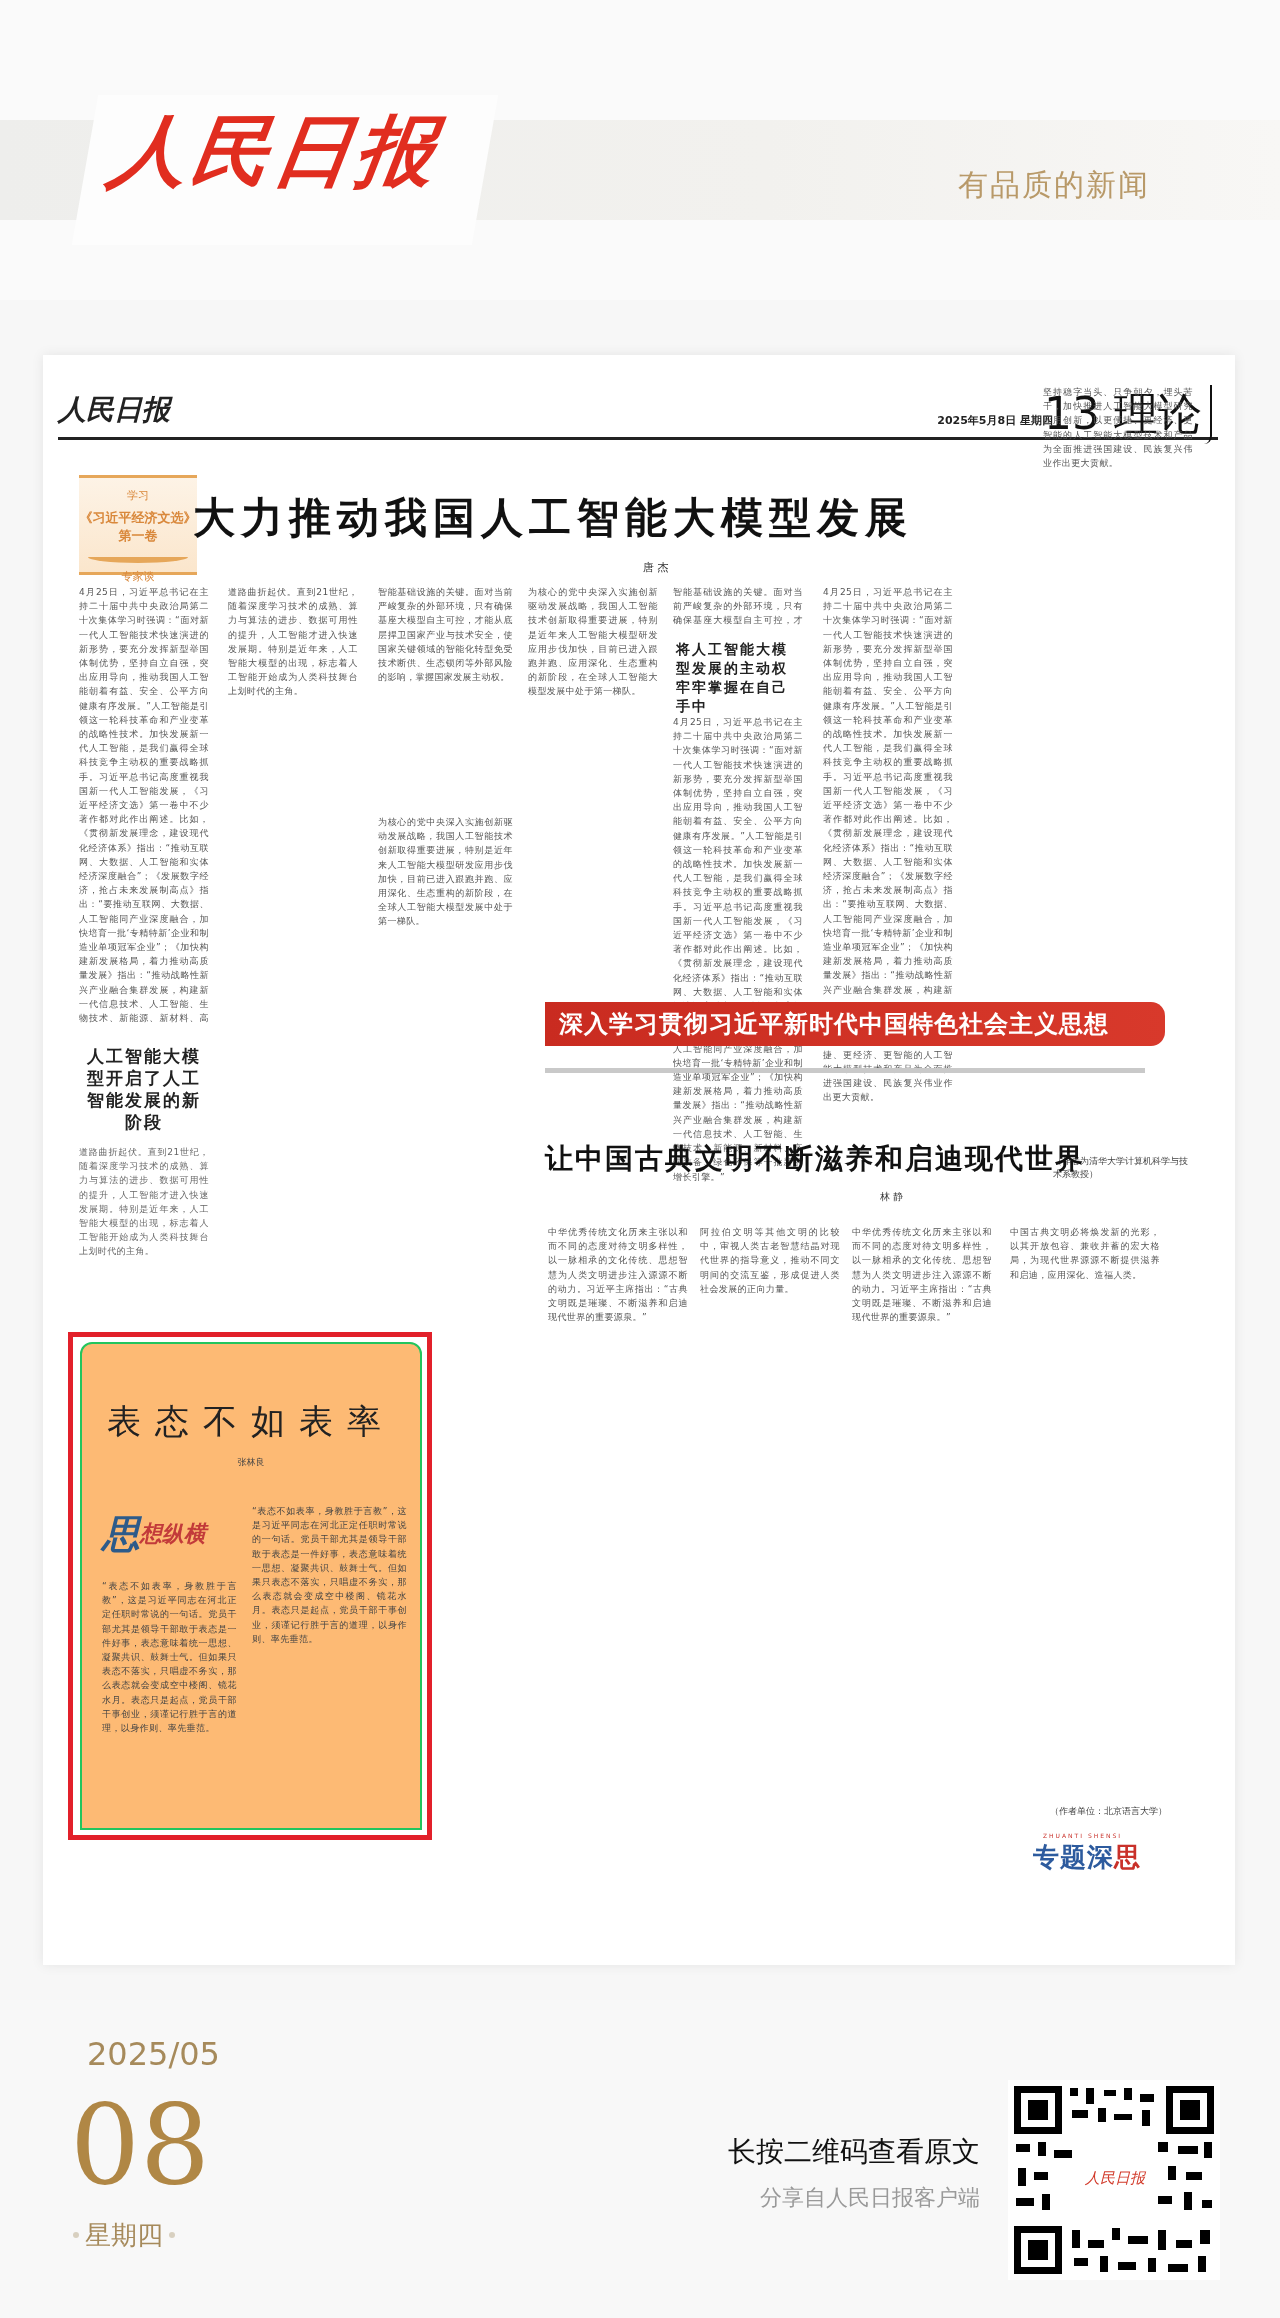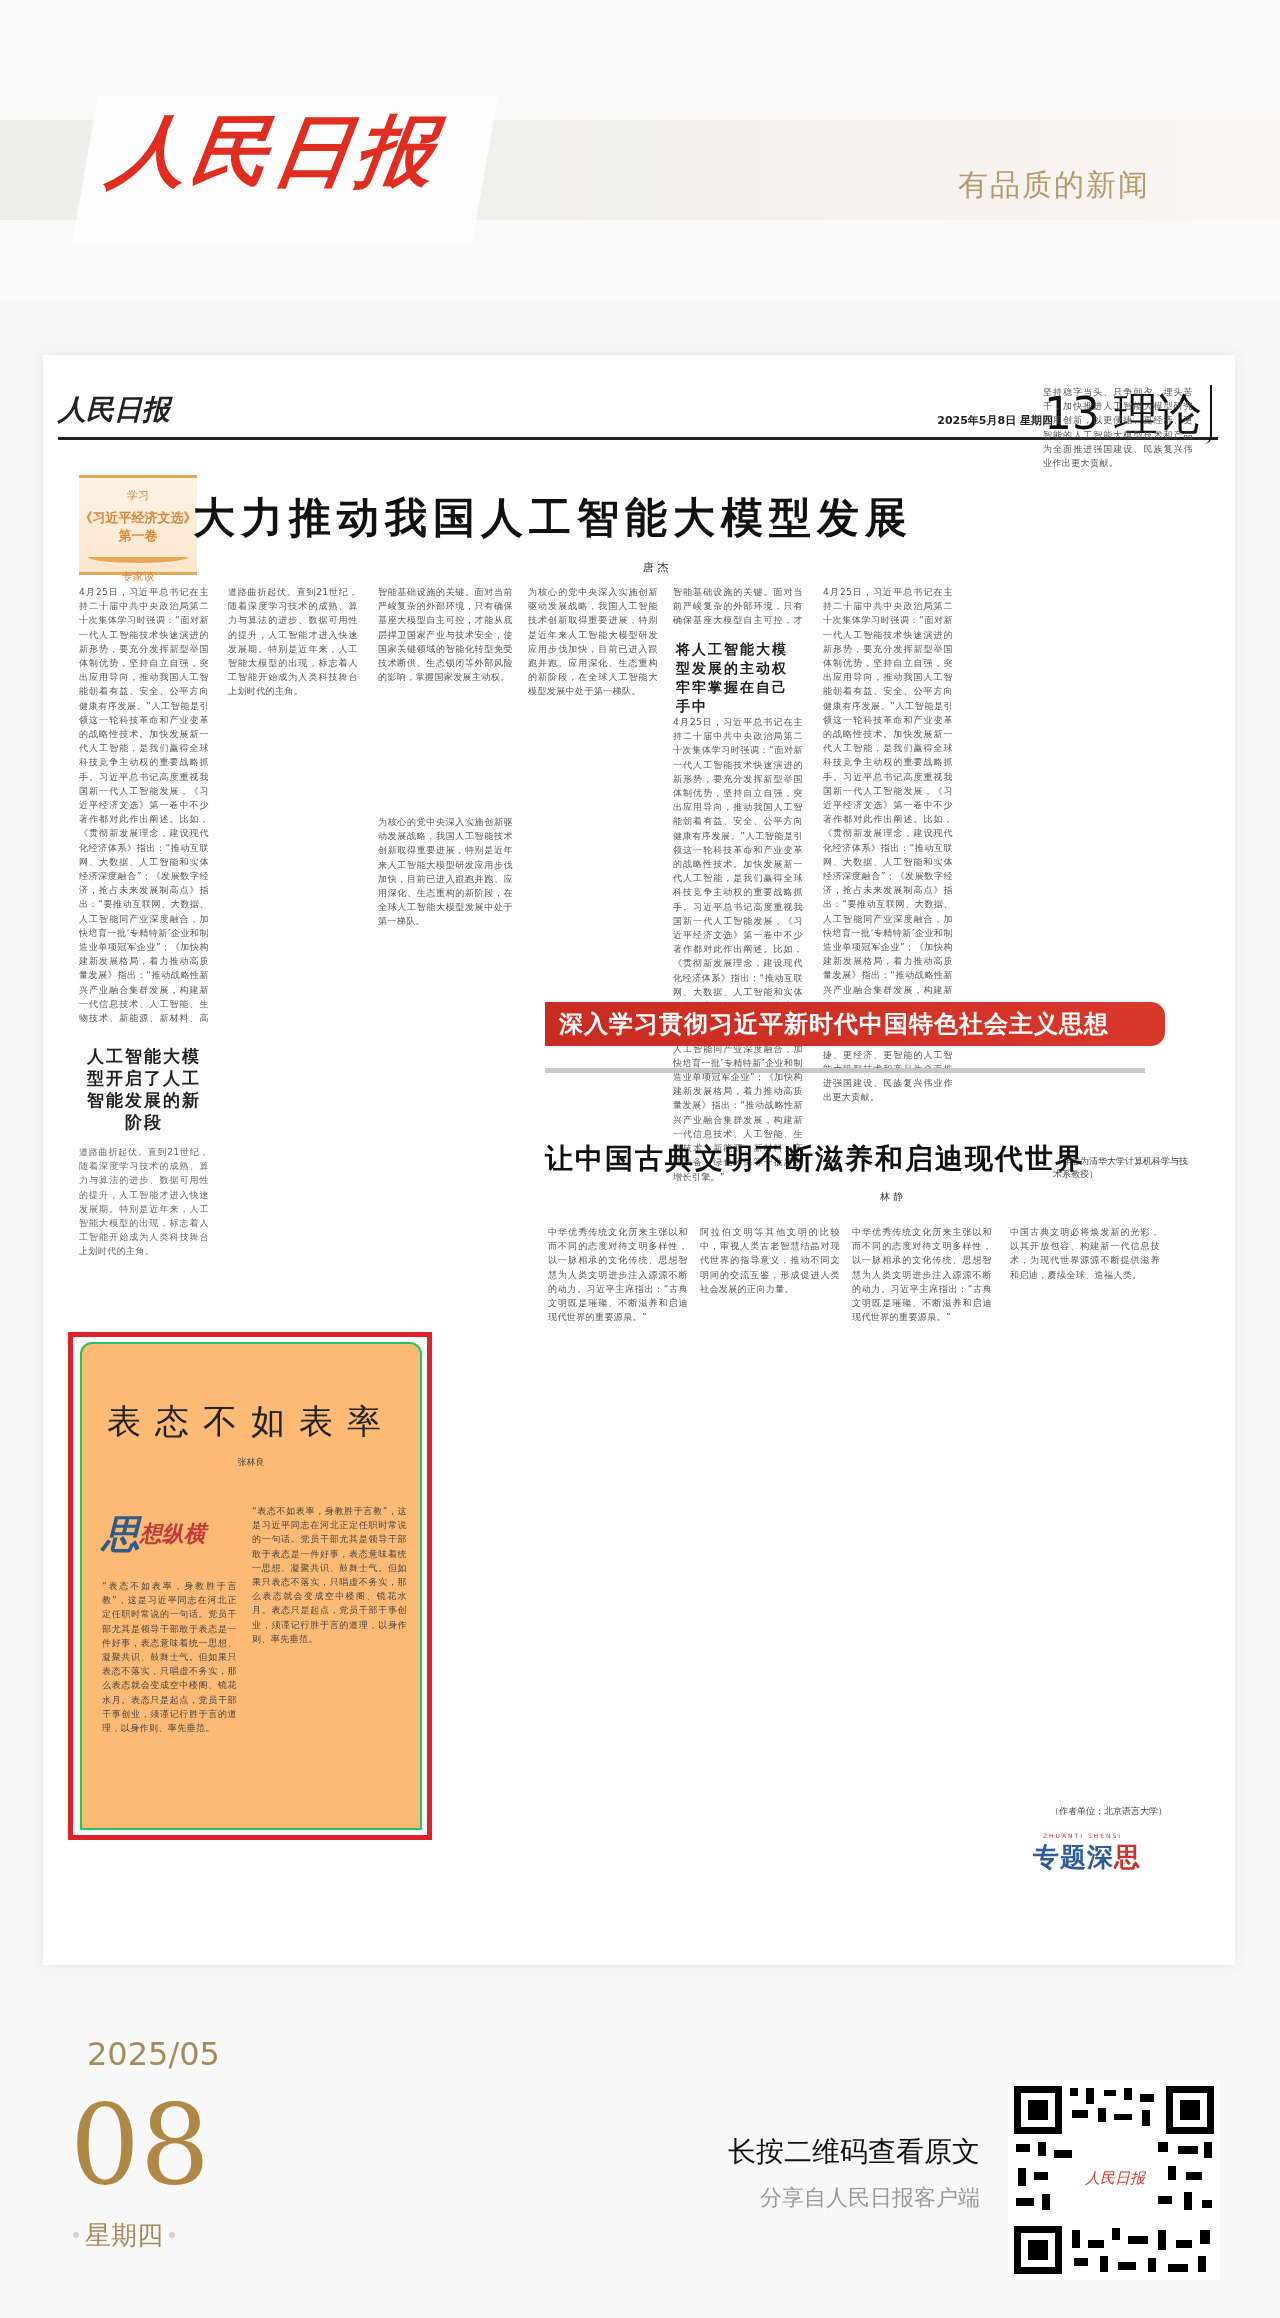--- a/index.html
+++ b/index.html
@@ -130,21 +130,21 @@
   <div class="col" style="left:20px; top:235px; width:135px; height:240px; color:#444;">“表态不如表率，身教胜于言教”，这是习近平同志在河北正定任职时常说的一句话。党员干部尤其是领导干部敢于表态是一件好事，表态意味着统一思想、凝聚共识、鼓舞士气。但如果只表态不落实，只唱虚不务实，那么表态就会变成空中楼阁、镜花水月。表态只是起点，党员干部干事创业，须谨记行胜于言的道理，以身作则、率先垂范。</div>
   <div class="col" style="left:170px; top:160px; width:155px; height:315px; color:#444;">“表态不如表率，身教胜于言教”，这是习近平同志在河北正定任职时常说的一句话。党员干部尤其是领导干部敢于表态是一件好事，表态意味着统一思想、凝聚共识、鼓舞士气。但如果只表态不落实，只唱虚不务实，那么表态就会变成空中楼阁、镜花水月。表态只是起点，党员干部干事创业，须谨记行胜于言的道理，以身作则、率先垂范。</div>
 </div>
 <div class="red-frame"></div>
 
 <div class="article2-title">让中国古典文明不断滋养和启迪现代世界</div>
 <div class="article2-byline">林 静</div>
 <div class="col" style="left:548px; top:1225px; width:140px; height:610px;">中华优秀传统文化历来主张以和而不同的态度对待文明多样性，以一脉相承的文化传统、思想智慧为人类文明进步注入源源不断的动力。习近平主席指出：“古典文明既是璀璨、不断滋养和启迪现代世界的重要源泉。”</div>
 <div class="col" style="left:700px; top:1225px; width:140px; height:610px;">阿拉伯文明等其他文明的比较中，审视人类古老智慧结晶对现代世界的指导意义，推动不同文明间的交流互鉴，形成促进人类社会发展的正向力量。</div>
 <div class="col" style="left:852px; top:1225px; width:140px; height:610px;">中华优秀传统文化历来主张以和而不同的态度对待文明多样性，以一脉相承的文化传统、思想智慧为人类文明进步注入源源不断的动力。习近平主席指出：“古典文明既是璀璨、不断滋养和启迪现代世界的重要源泉。”</div>
-<div class="col" style="left:1010px; top:1225px; width:150px; height:540px;">中国古典文明必将焕发新的光彩，以其开放包容、构建新一代信息技术，为现代世界源源不断提供滋养和启迪，赓续全球、造福人类。</div>
+<div class="col" style="left:1010px; top:1225px; width:150px; height:540px;">中国古典文明必将焕发新的光彩，以其开放包容、兼收并蓄的宏大格局，为现代世界源源不断提供滋养和启迪，应用深化、造福人类。</div>
 <div class="end-note" style="left:1050px; top:1805px;">（作者单位：北京语言大学）</div>
 
 <div class="topic-logo">
   <span class="sup">ZHUANTI SHENSI</span>
   <span>专题深</span><span class="red">思</span>
 </div>
 
 <div class="footer">
   <div class="foot-ym">2025/05</div>
   <div class="foot-day">08</div>

